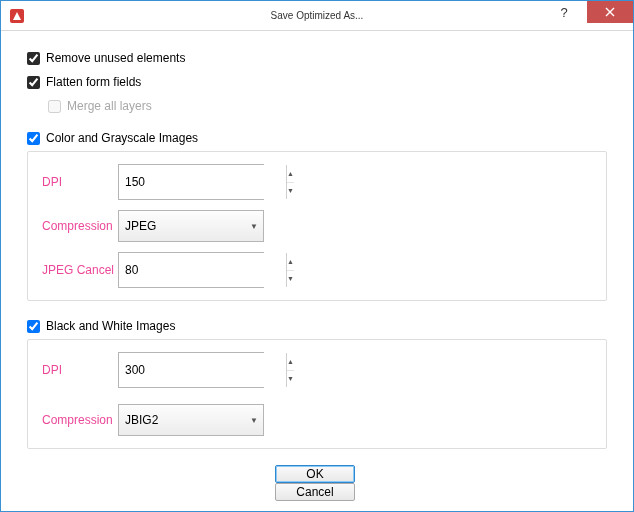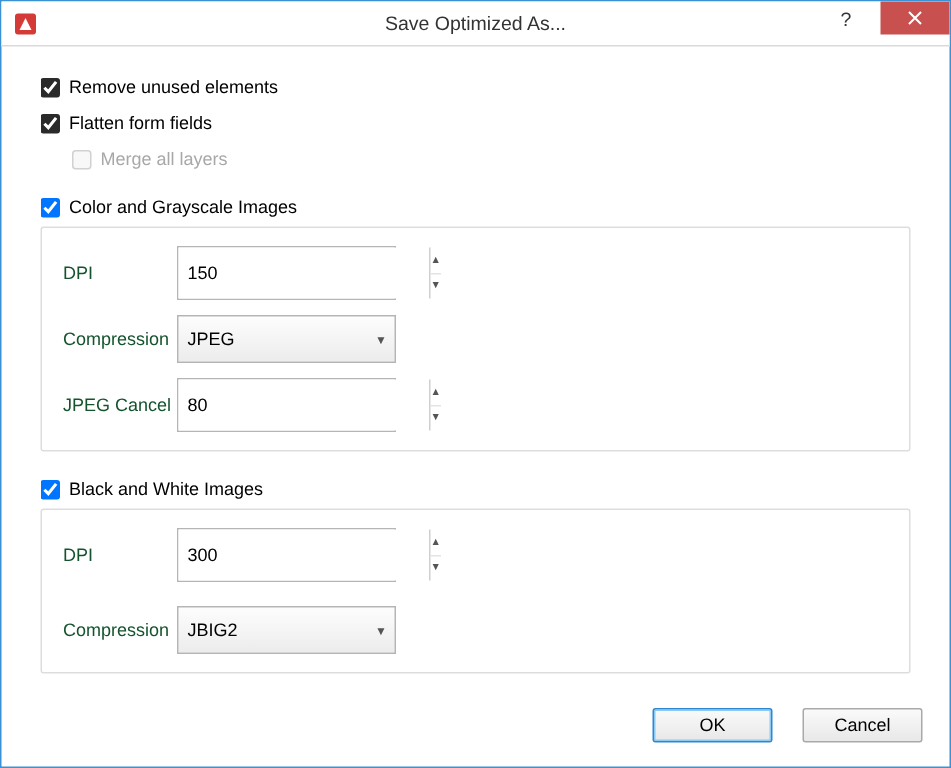--- a/index.html
+++ b/index.html
@@ -34,21 +34,21 @@
     margin-left: 8px;
     display: inline-flex;
     align-items: center;
     justify-content: center;
   }
   .titlebar .title {
     position: absolute;
     left: 0; right: 0;
     text-align: center;
     color: #333;
-    font-size: 13px;
+    font-size: 10px;
     pointer-events: none;
   }
   .titlebar .controls {
     margin-left: auto;
     display: flex;
     height: 100%;
   }
   .titlebar .ctrl {
     width: 46px;
     height: 22px;
@@ -103,21 +103,21 @@
   }
   .form-row {
     display: flex;
     align-items: center;
     margin-bottom: 10px;
   }
   .form-row:last-child { margin-bottom: 0; }
   .form-row .label {
     width: 76px;
     font-size: 12px;
-    color: #14532d;
+    color: #ec4899;
   }
   .spinner {
     display: flex;
     width: 146px;
     height: 36px;
     border: 1px solid #b5b5b5;
     background: #fff;
   }
   .spinner input {
     border: none;
@@ -166,21 +166,22 @@
     justify-content: center;
     font-size: 8px;
     color: #555;
   }
   .footer {
     height: 46px;
     display: flex;
     align-items: center;
     justify-content: flex-end;
     padding: 0 18px 10px 14px;
-    gap: 20px;
+    gap: 0;
+    flex-direction: column;
   }
   .btn {
     min-width: 80px;
     height: 23px;
     border: 1px solid #a9a9a9;
     background: linear-gradient(#fafafa, #e8e8e8);
     border-radius: 2px;
     font-size: 12px;
     font-family: inherit;
     cursor: pointer;

